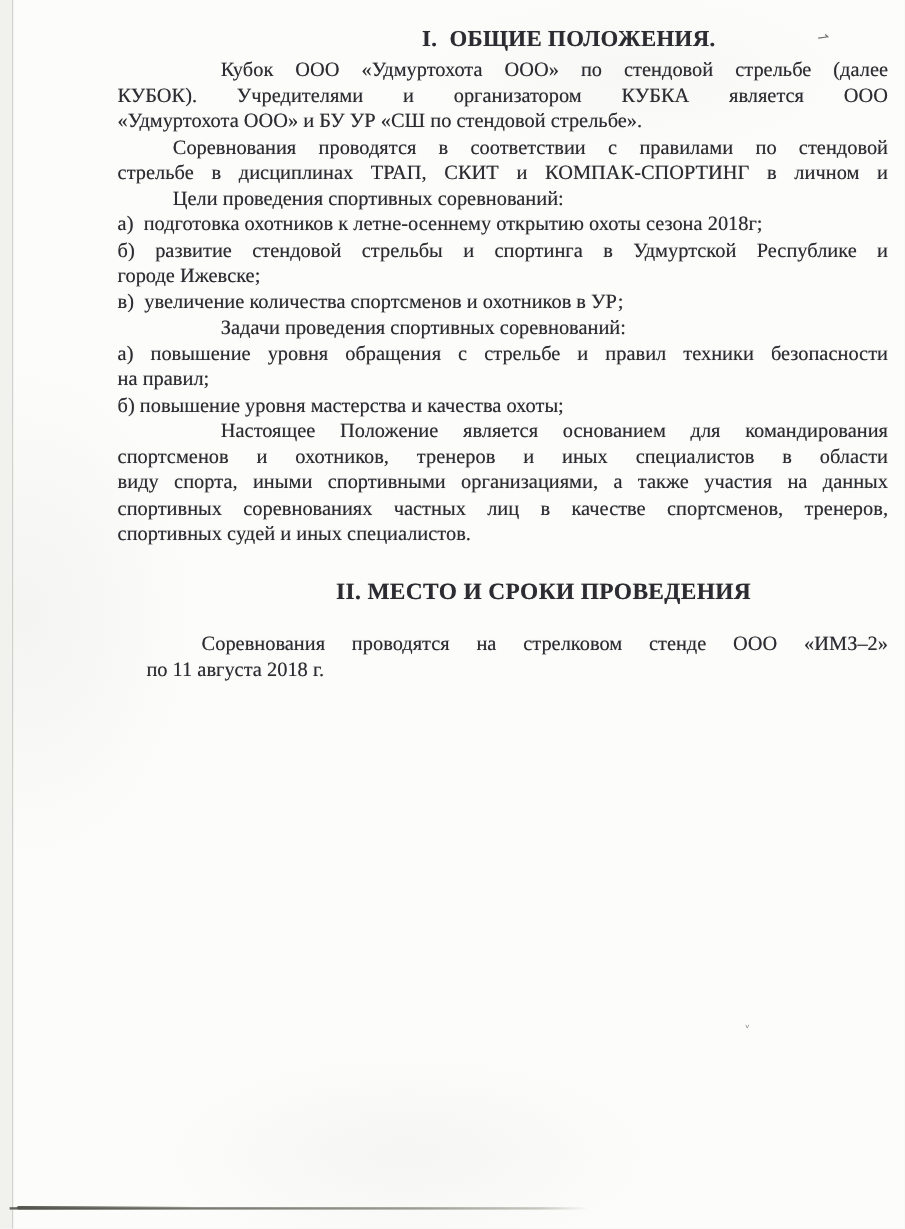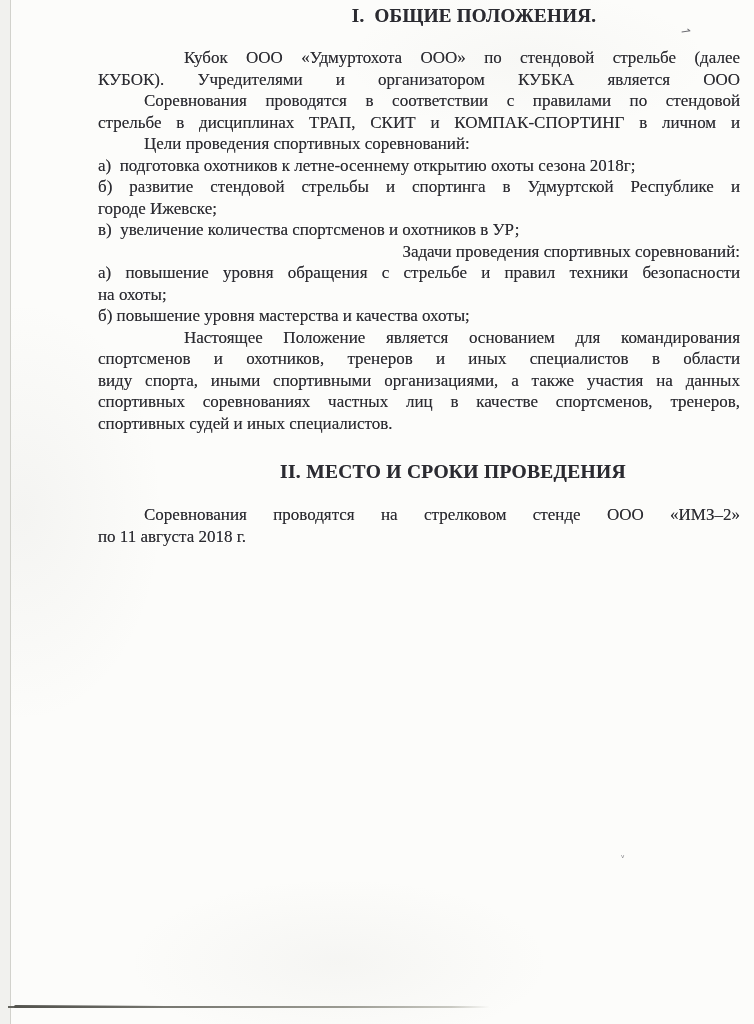--- a/index.html
+++ b/index.html
@@ -30,37 +30,37 @@
   .bottom-line {
     position: absolute; left: 8px; top: 1006px; width: 482px; height: 2px;
     background: linear-gradient(to right, #63635d, #7d7d76 40%, #9b9b93 70%, #c9c9c2 92%, rgba(200,200,195,0));
   }
   .bottom-line-dark {
     position: absolute; left: 14px; top: 1005px; width: 150px; height: 3px;
     background: linear-gradient(to right, #54544e, rgba(90,90,84,0));
     border-radius: 2px;
   }
   .content {
-    position: absolute; left: 98px; top: 4px; width: 642px;
+    position: absolute; left: 98px; top: 21px; width: 642px;
     font-size: 17px; line-height: 21.5px;
     text-shadow: 0 0 0.6px rgba(43,43,49,0.55);
   }
   .heading {
     font-weight: bold; font-size: 19px; line-height: 24px;
     text-align: center; white-space: pre; letter-spacing: 0.3px;
     margin: 0;
   }
   .h1 { transform: translateX(55px); }
   .h2 { transform: translateX(34px); margin-top: 26px; font-size: 19.5px; }
-  .lines { margin-top: 19px; }
-  .lines-s2 { margin-top: 20px; }
+  .lines { margin-top: 2px; }
+  .lines-s2 { margin-top: 20px; margin-left: 24px; }
   .ln { min-height: 21.5px; }
   .jl { text-align: justify; text-align-last: justify; }
   .i1 { text-indent: 46px; }
-  .i2 { text-indent: 86px; text-align: right; }
+  .i2 { text-indent: 86px; }
   .artifact { position: absolute; color: #55555c; }
   .arrow-mark {
     left: 681px; top: 24px; font-size: 12px;
     transform: rotate(-8deg); opacity: 0.85;
     font-family: "DejaVu Sans", sans-serif;
   }
   .speck-mark {
     left: 621px; top: 850px; font-size: 9px; opacity: 0.75;
     font-family: "DejaVu Sans", sans-serif;
   }
@@ -76,30 +76,31 @@
   <span class="artifact arrow-mark">⇀</span>
   <span class="artifact speck-mark">ᵥ</span>
 
   <div class="content">
 
     <section>
       <h1 class="heading h1">I.  ОБЩИЕ ПОЛОЖЕНИЯ.</h1>
       <div class="lines">
         <div class="ln jl i2">Кубок ООО «Удмуртохота ООО» по стендовой стрельбе (далее</div>
         <div class="ln jl">КУБОК). Учредителями и организатором КУБКА является ООО</div>
+        <div class="ln">«Удмуртохота ООО» и БУ УР «СШ по стендовой стрельбе».</div>
         <div class="ln jl i1">Соревнования проводятся в соответствии с правилами по стендовой</div>
         <div class="ln jl">стрельбе в дисциплинах ТРАП, СКИТ и КОМПАК-СПОРТИНГ в личном и</div>
         <div class="ln i1">Цели проведения спортивных соревнований:</div>
         <div class="ln">а)&nbsp; подготовка охотников к летне-осеннему открытию охоты сезона 2018г;</div>
         <div class="ln jl">б) развитие стендовой стрельбы и спортинга в Удмуртской Республике и</div>
         <div class="ln">городе Ижевске;</div>
         <div class="ln">в)&nbsp; увеличение количества спортсменов и охотников в УР;</div>
         <div class="ln i2">Задачи проведения спортивных соревнований:</div>
         <div class="ln jl">а) повышение уровня обращения с стрельбе и правил техники безопасности</div>
-        <div class="ln">на охоты;</div>
+        <div class="ln">на правил;</div>
         <div class="ln">б) повышение уровня мастерства и качества охоты;</div>
         <div class="ln jl i2">Настоящее Положение является основанием для командирования</div>
         <div class="ln jl">спортсменов и охотников, тренеров и иных специалистов в области</div>
         <div class="ln jl">виду спорта, иными спортивными организациями, а также участия на данных</div>
         <div class="ln jl">спортивных соревнованиях частных лиц в качестве спортсменов, тренеров,</div>
         <div class="ln">спортивных судей и иных специалистов.</div>
       </div>
     </section>
 
     <section>

